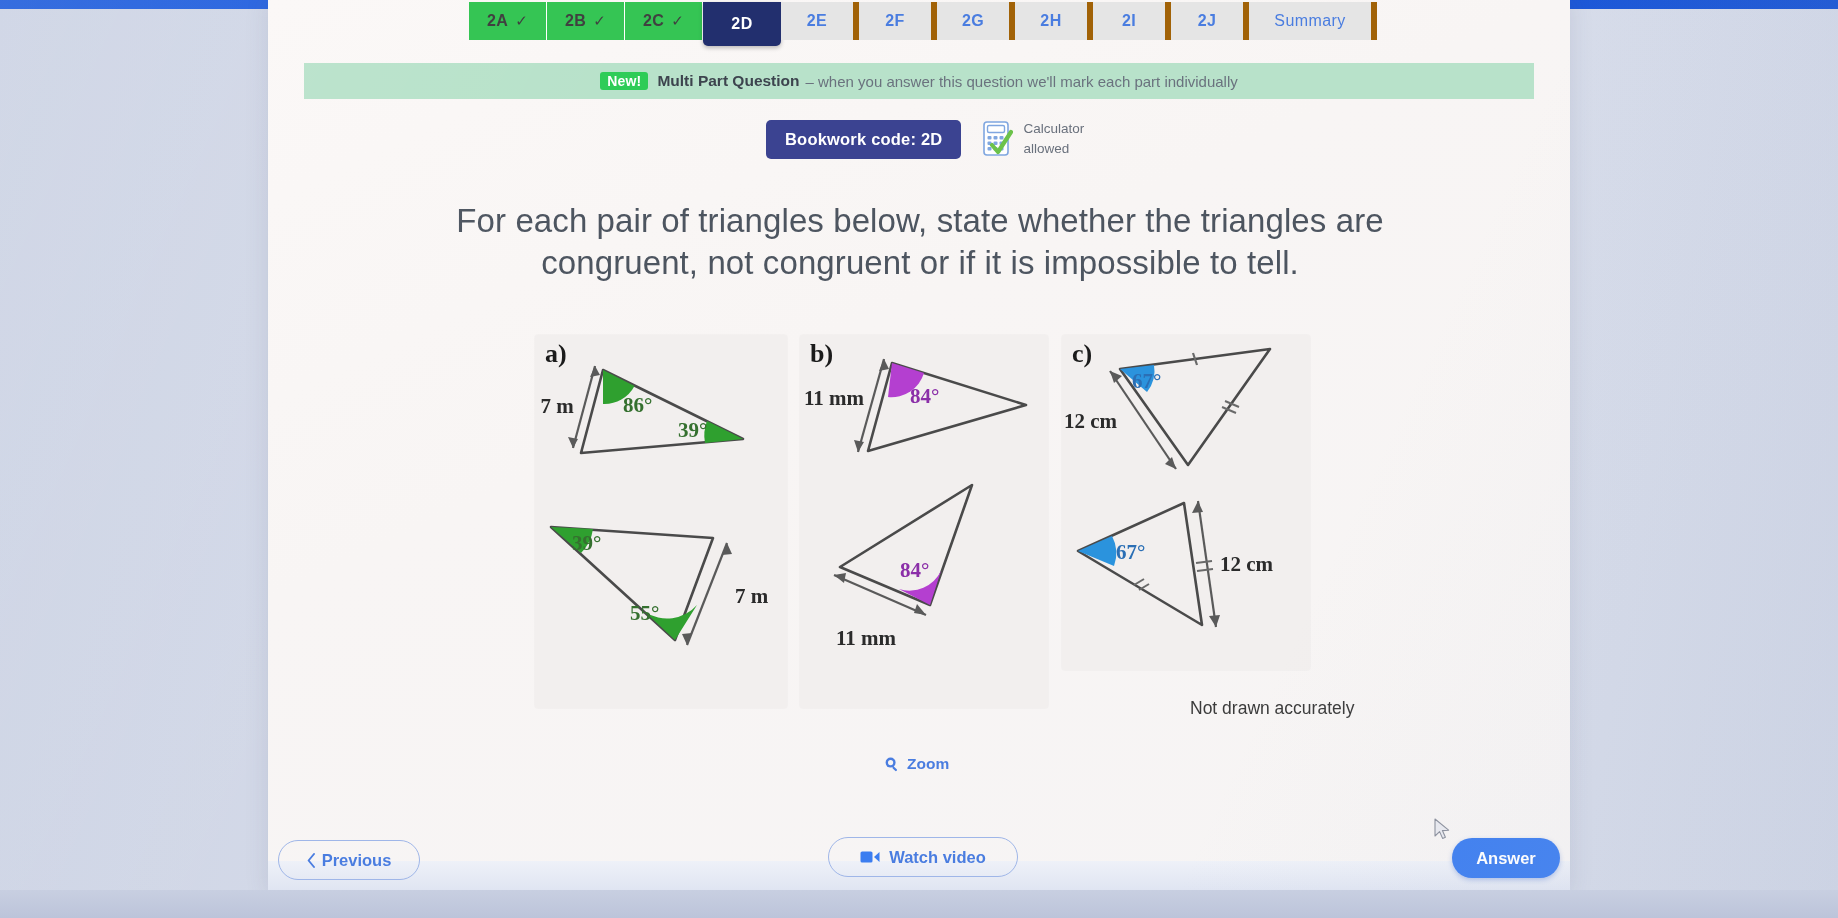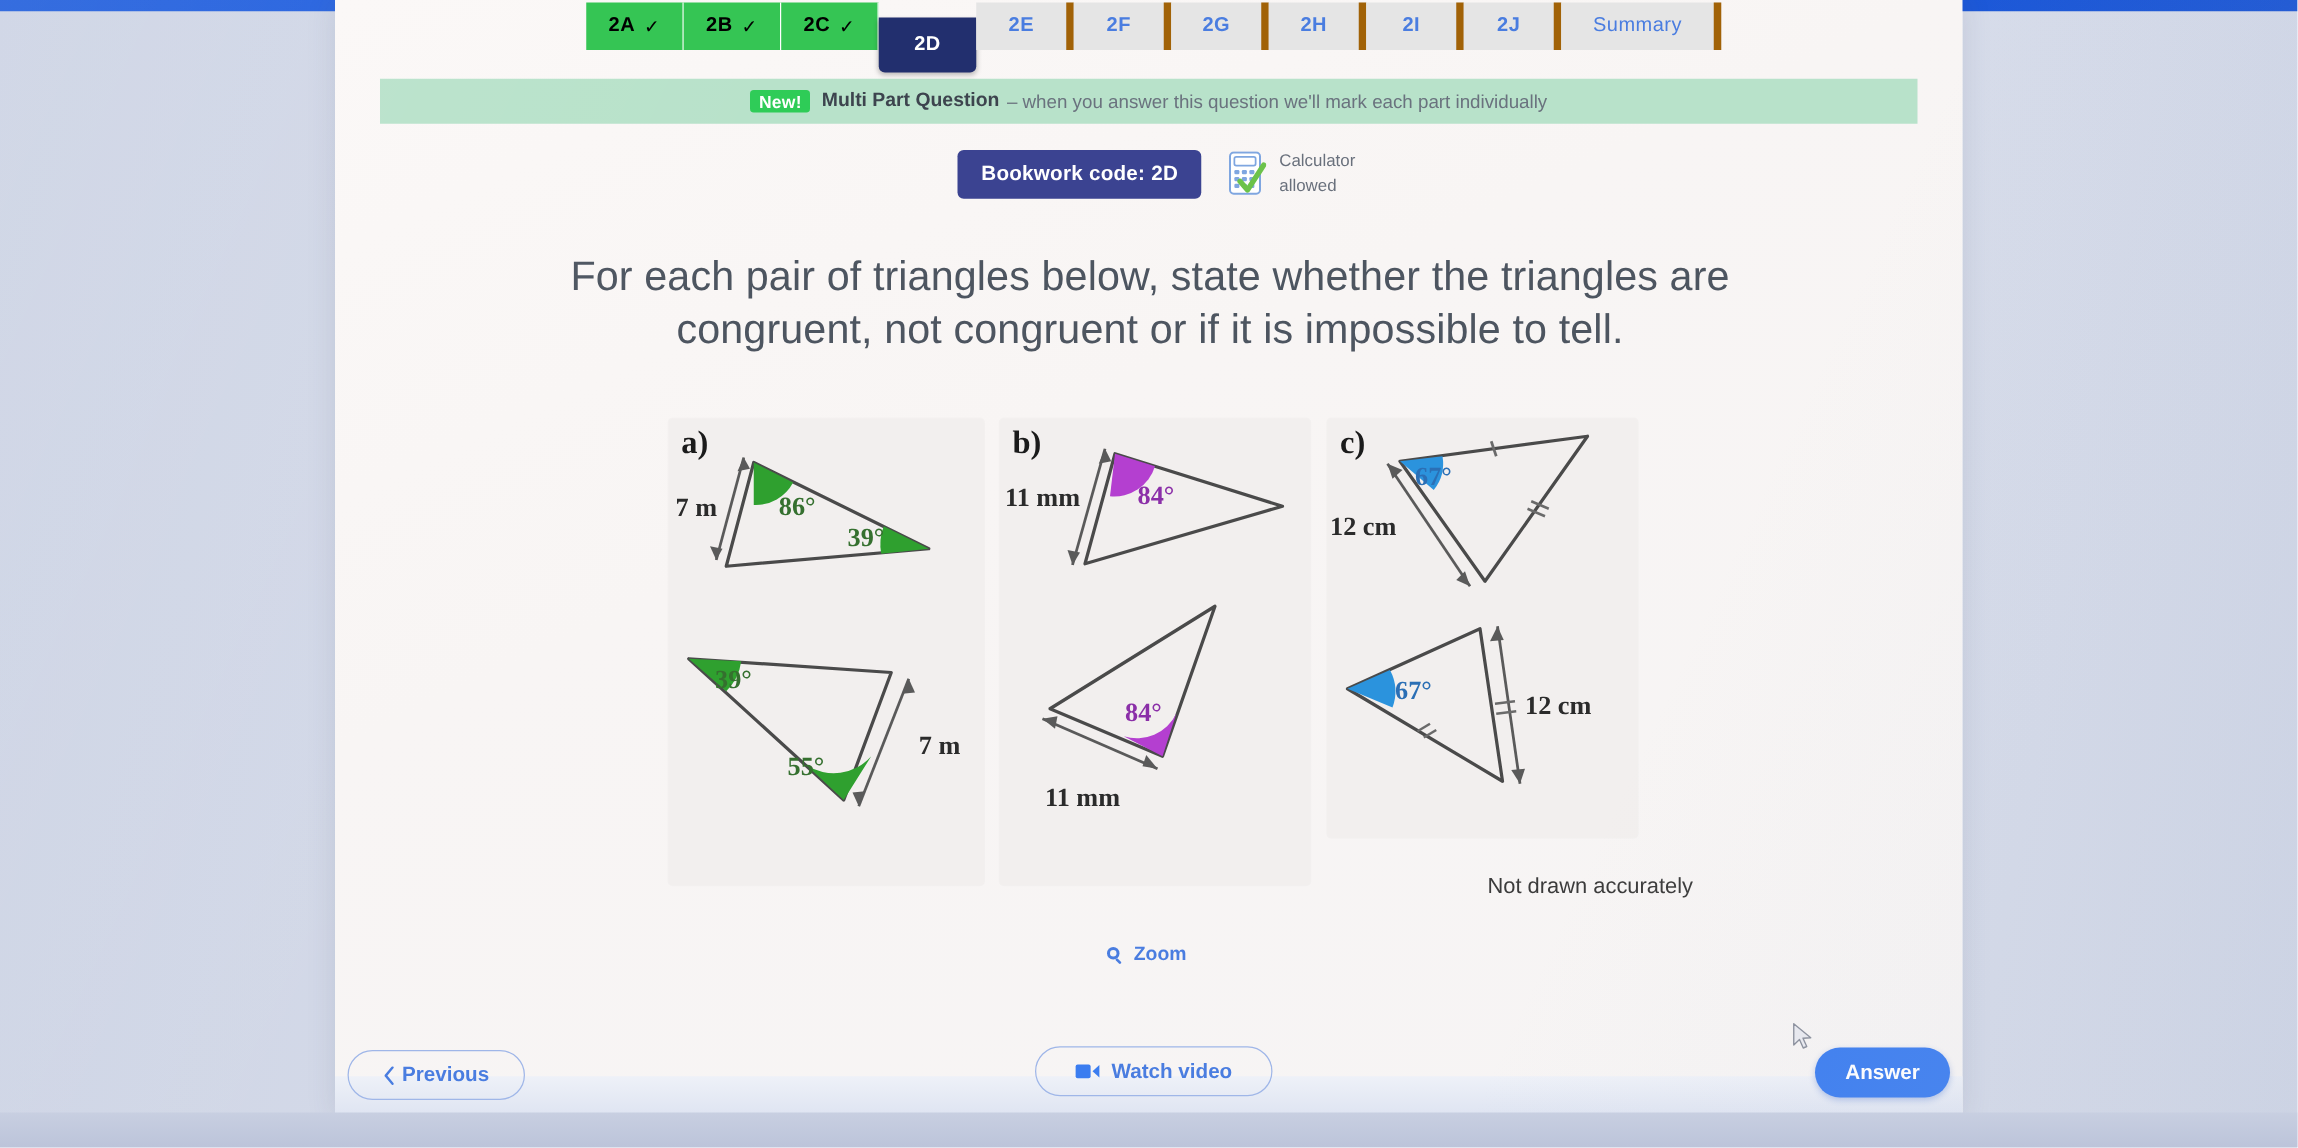--- a/index.html
+++ b/index.html
@@ -33,27 +33,26 @@
     display:flex; align-items:stretch; z-index:12;
   }
   .tab{
     display:flex; align-items:center; justify-content:center;
     font-size:16px; font-weight:700; letter-spacing:.4px;
     padding:0 6px; min-width:78px; height:38px;
     color:#4a7de0; background:#e5e5e5;
     border-right:6px solid #a16207;
     font-family:"Liberation Sans",sans-serif;
   }
-  .tab.done{ background:#35c554; color:#000000; border-right:1px solid #ffffff; }
+  .tab.done{ background:#35c554; color:#404040; border-right:1px solid #ffffff; }
   .tab.done .chk{ margin-left:7px; font-size:15px; font-weight:400; }
   .tab.active{
     background:#222f6e; color:#fff; min-width:78px;
     height:44px; border-radius:0 0 5px 5px; border-right:none;
     box-shadow:0 2px 4px rgba(0,0,0,.25);
-    margin-top:12px;
   }
   .tab.summary{ min-width:128px; font-weight:400; }
 
   
   #banner{
     position:absolute; left:304px; top:63px; width:1230px; height:36px;
     background:#b8e2ca; display:flex; align-items:center; justify-content:center;
     font-size:15px; color:#4b5560;
   }
   #banner .new-pill{

